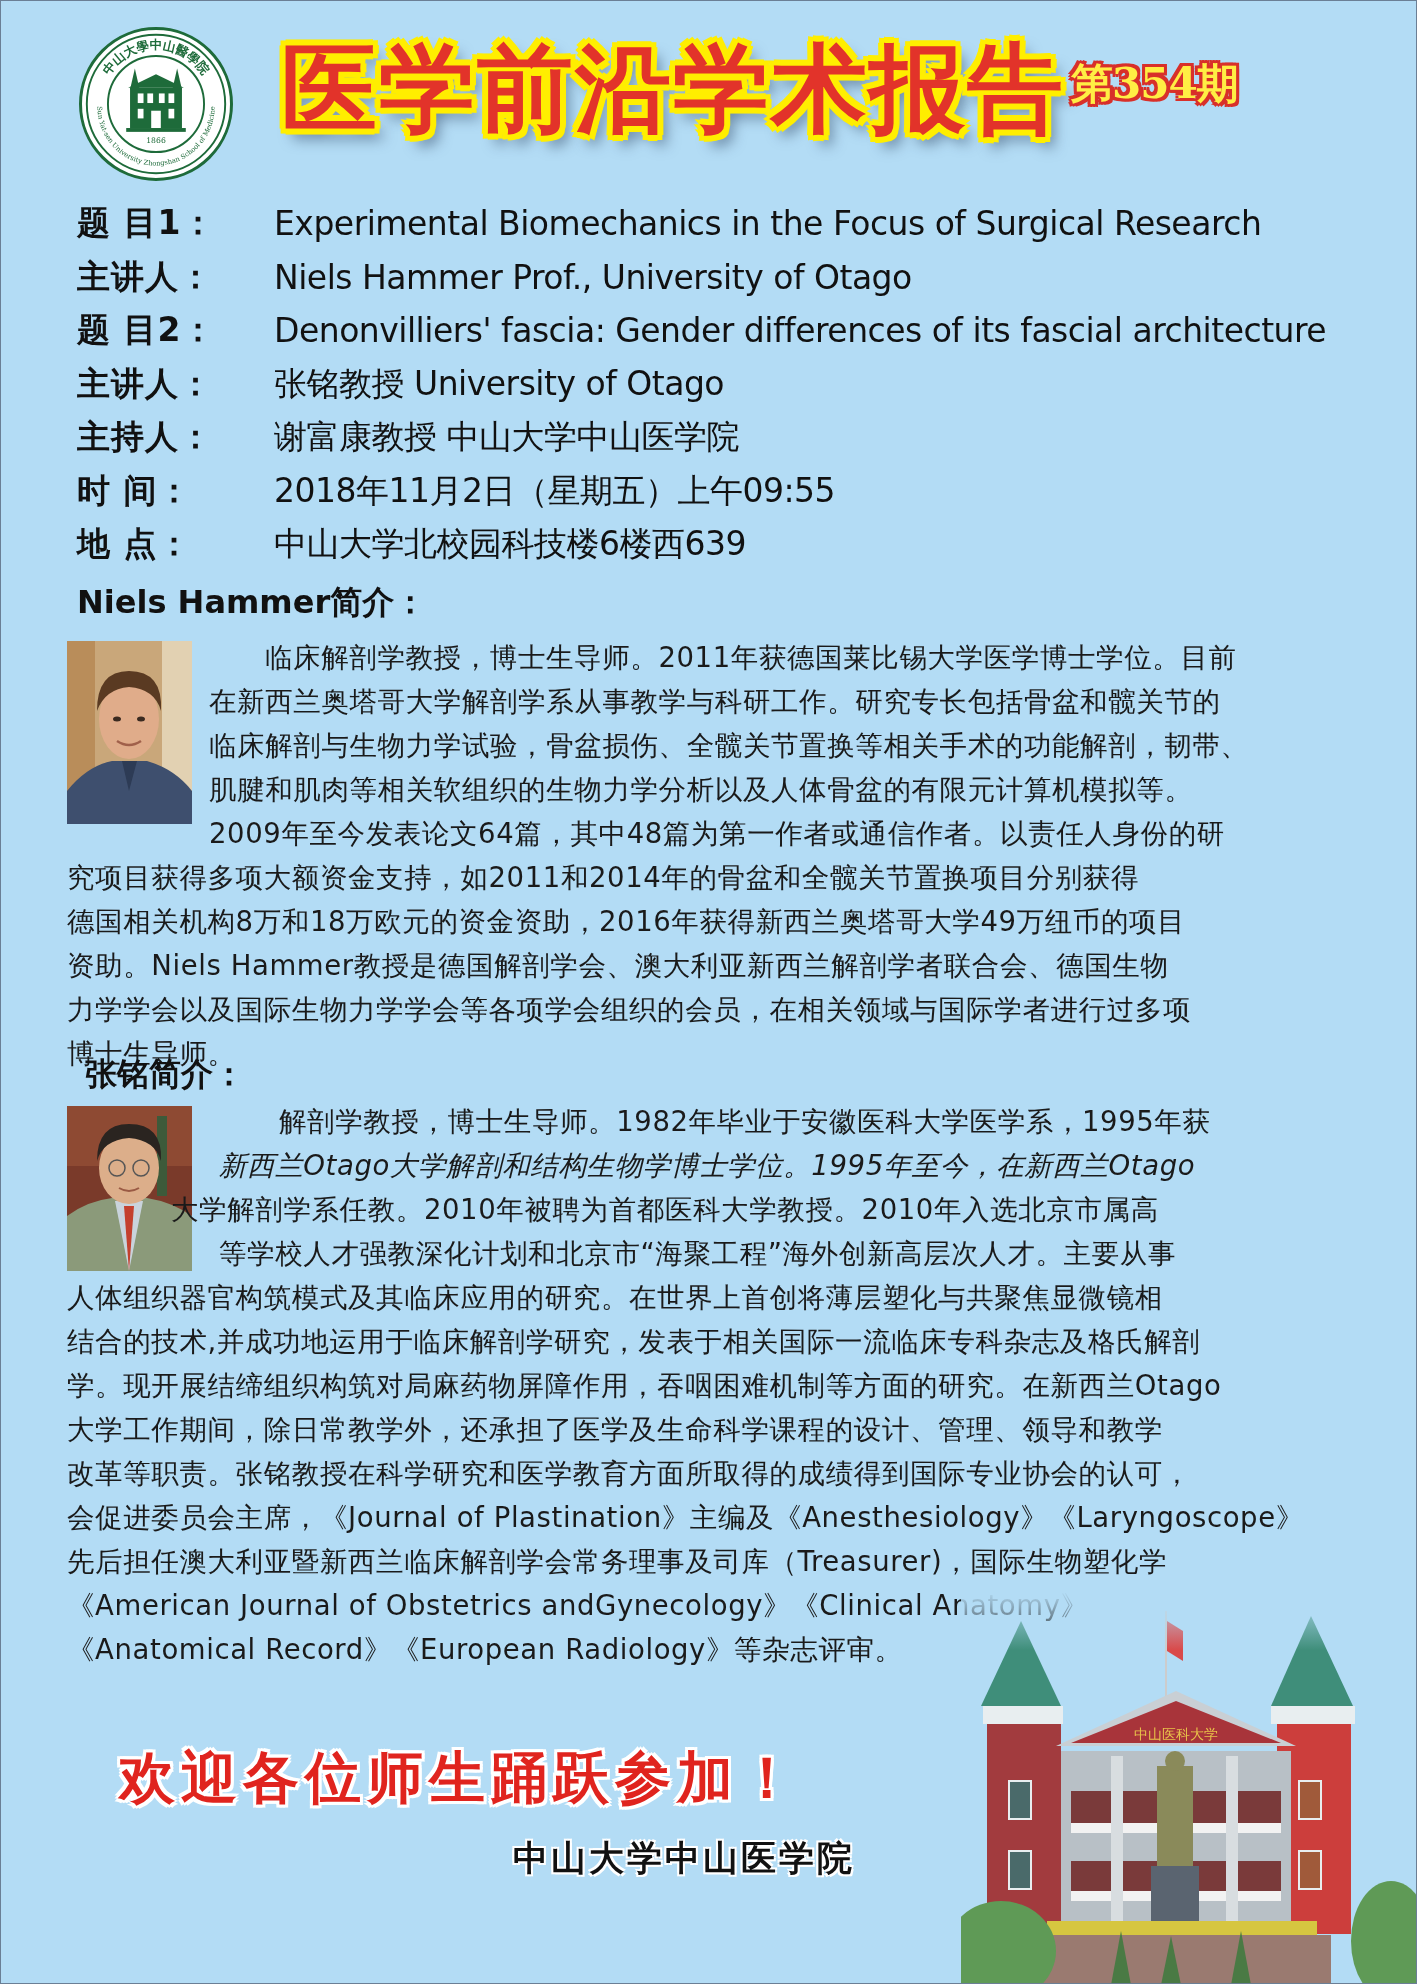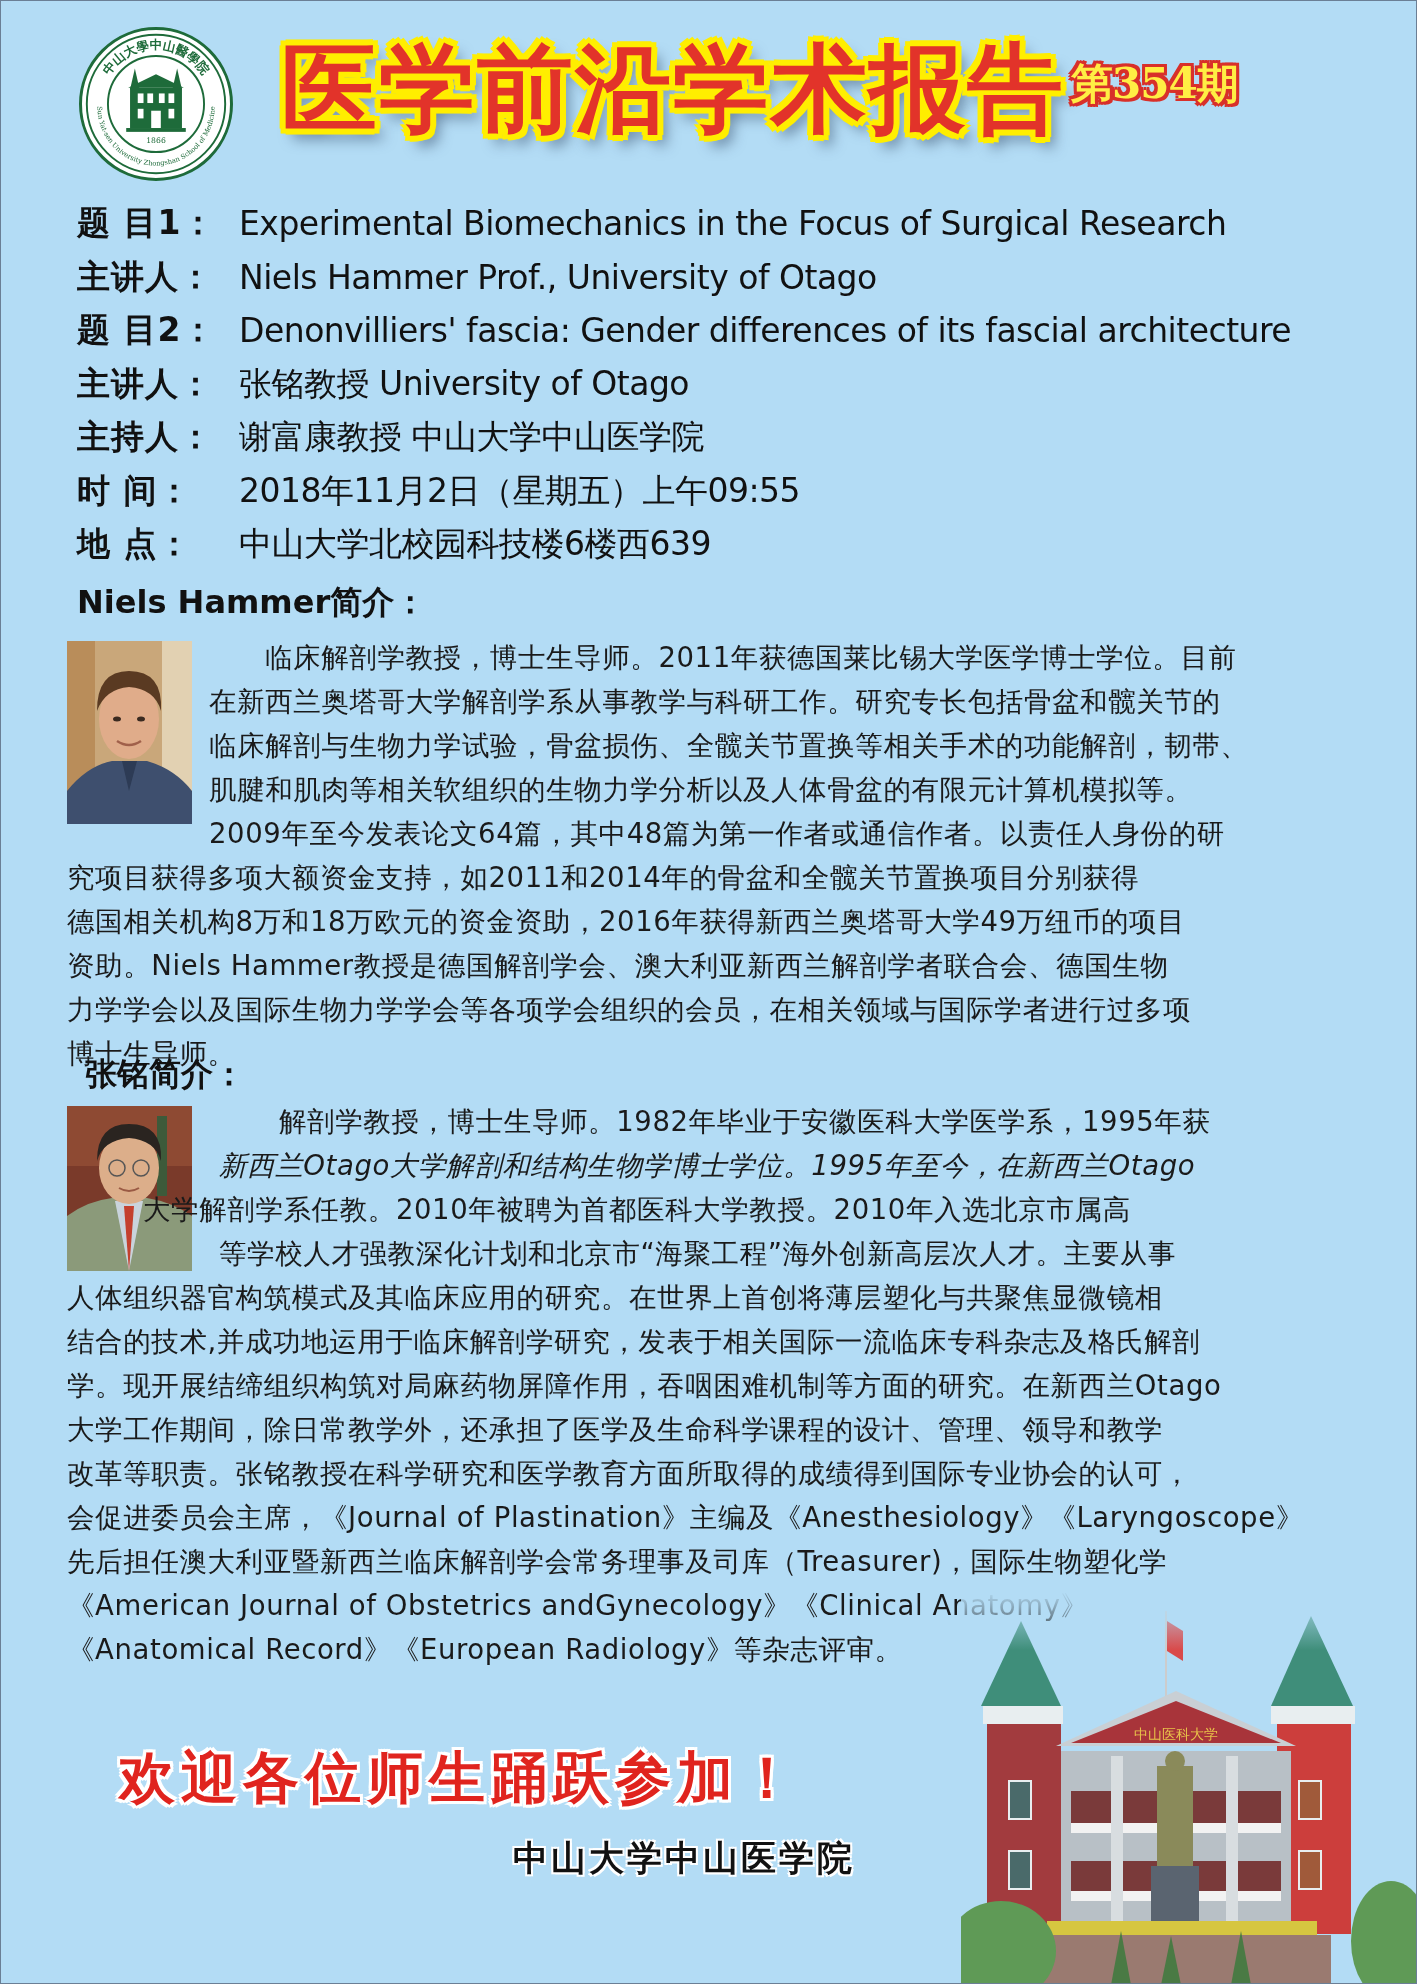--- a/index.html
+++ b/index.html
@@ -39,21 +39,21 @@
       position: absolute; left: 1070px; top: 62px;
       font-family: "DejaVu Serif", serif; font-weight: bold;
       font-size: 42px; color: #ffee44;
       text-shadow:
         -3px -3px 0 #d8302a, 3px -3px 0 #d8302a, -3px 3px 0 #d8302a, 3px 3px 0 #d8302a,
         0 -3px 0 #d8302a, 0 3px 0 #d8302a, -3px 0 0 #d8302a, 3px 0 0 #d8302a;
       line-height: 1; white-space: nowrap; letter-spacing: -1px;
     }
     
     .info { position: absolute; left: 76px; top: 196px; width: 1300px; }
-    .info-row { display: flex; height: 53.5px; align-items: center; }
+    .info-row { display: flex; height: 53.5px; align-items: center; gap: 35px; }
     .info-label {
       width: 162px; font-weight: bold; font-size: 33px; color: #111;
       white-space: nowrap; letter-spacing: 1px;
     }
     .info-value {
       font-family: "DejaVu Sans", sans-serif; font-size: 33px; color: #111;
       white-space: nowrap; letter-spacing: -0.5px;
     }
     
     .section-heading {
@@ -204,21 +204,21 @@
       <ellipse cx="62" cy="62" rx="30" ry="36" fill="#dcae8a"></ellipse>
       <path d="M30 55 Q30 18 62 18 Q96 18 94 55 Q88 34 62 32 Q36 34 30 55 Z" fill="#2a2420"></path>
       <circle cx="50" cy="62" r="8" fill="none" stroke="#555" stroke-width="1.5"></circle>
       <circle cx="74" cy="62" r="8" fill="none" stroke="#555" stroke-width="1.5"></circle>
       <path d="M52 82 Q62 88 72 82" stroke="#9a5a44" stroke-width="2" fill="none"></path>
     </svg>
   </div>
   <div class="bio" style="top:1098px;">
     <div class="line" style="padding-left:212px;">解剖学教授，博士生导师。1982年毕业于安徽医科大学医学系，1995年获</div>
     <div class="line" style="padding-left:152px;font-style:italic;">新西兰Otago大学解剖和结构生物学博士学位。1995年至今，在新西兰Otago</div>
-    <div class="line" style="padding-left:76px;">大学解剖学系任教。2010年被聘为首都医科大学教授。2010年入选北京市属高</div>
+    <div class="line" style="padding-left:104px;">大学解剖学系任教。2010年被聘为首都医科大学教授。2010年入选北京市属高</div>
     <div class="line" style="padding-left:152px;">等学校人才强教深化计划和北京市“海聚工程”海外创新高层次人才。主要从事</div>
     <div class="line">人体组织器官构筑模式及其临床应用的研究。在世界上首创将薄层塑化与共聚焦显微镜相</div>
     <div class="line">结合的技术,并成功地运用于临床解剖学研究，发表于相关国际一流临床专科杂志及格氏解剖</div>
     <div class="line">学。现开展结缔组织构筑对局麻药物屏障作用，吞咽困难机制等方面的研究。在新西兰Otago</div>
     <div class="line">大学工作期间，除日常教学外，还承担了医学及生命科学课程的设计、管理、领导和教学</div>
     <div class="line">改革等职责。张铭教授在科学研究和医学教育方面所取得的成绩得到国际专业协会的认可，</div>
     <div class="line">会促进委员会主席，《Journal of Plastination》主编及《Anesthesiology》《Laryngoscope》</div>
     <div class="line">先后担任澳大利亚暨新西兰临床解剖学会常务理事及司库（Treasurer)，国际生物塑化学</div>
     <div class="line">《American  Journal of Obstetrics andGynecology》《Clinical Anatomy》</div>
     <div class="line"> 《Anatomical  Record》《European Radiology》等杂志评审。</div>

